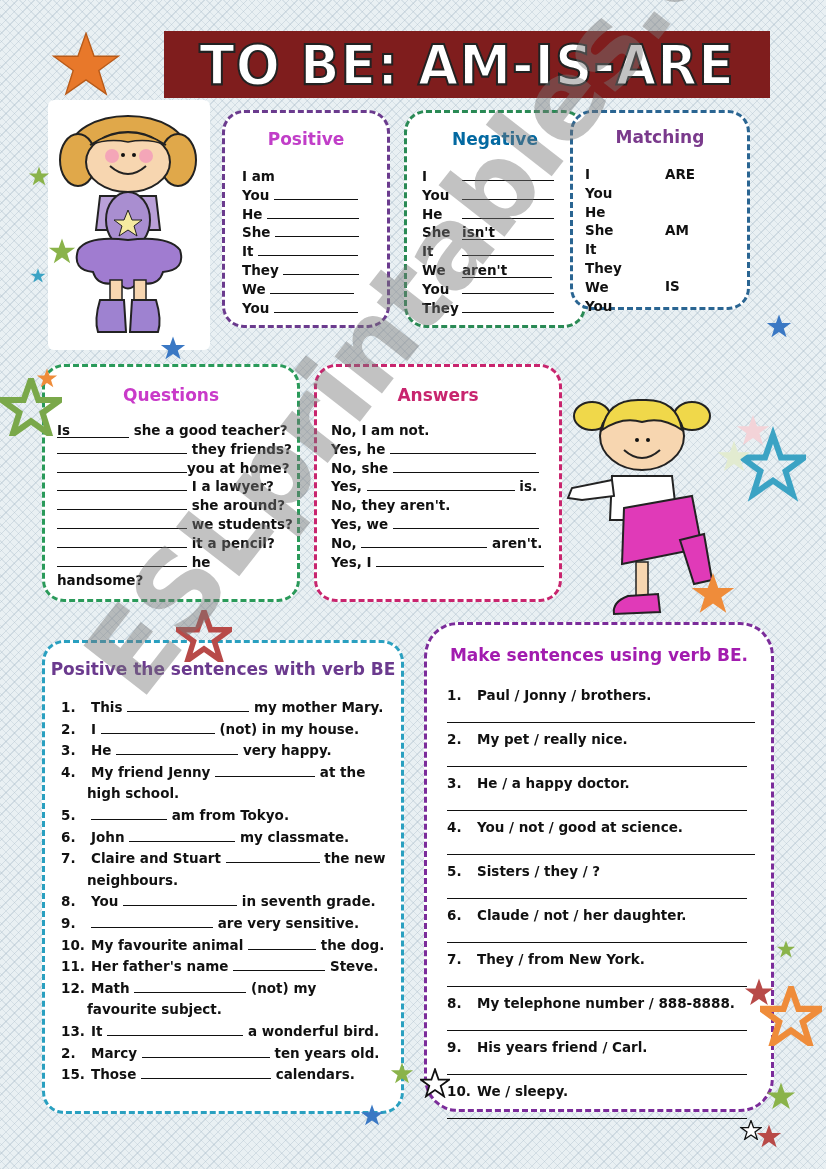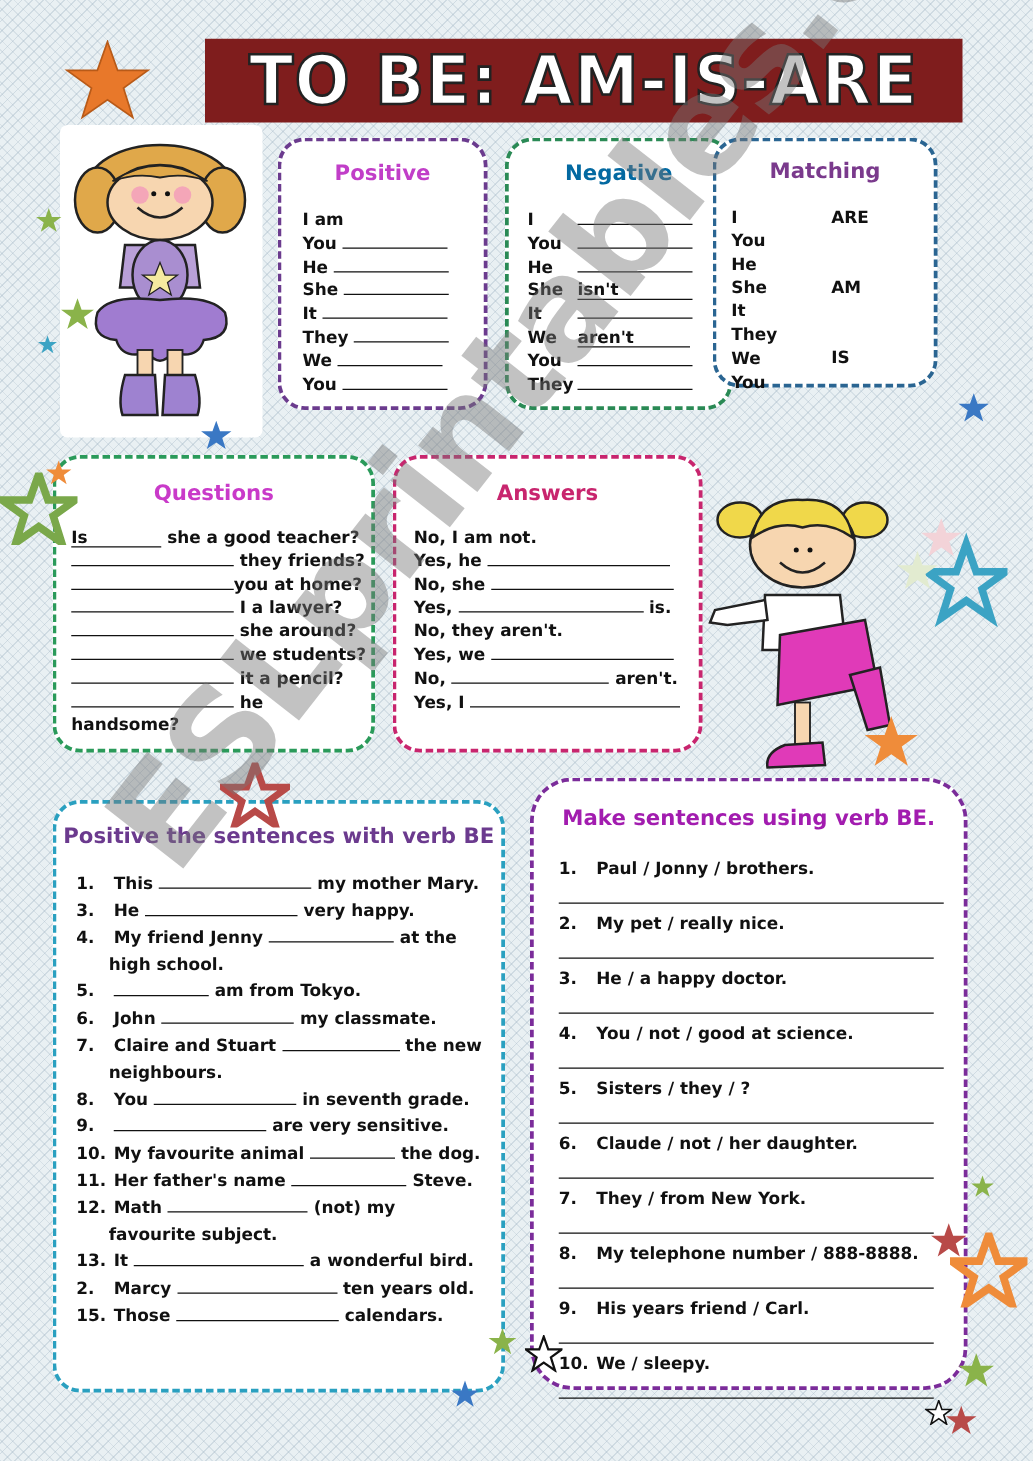--- a/index.html
+++ b/index.html
@@ -205,20 +205,21 @@
     <polygon points="50,2 62,36 98,36 69,57 80,92 50,71 20,92 31,57 2,36 38,36" fill="#ef8c3a"></polygon>
   </svg>
 <svg class="star" style="left:0px;top:378px" width="62" height="58" viewBox="0 0 100 95">
     <polygon points="50,2 62,36 98,36 69,57 80,92 50,71 20,92 31,57 2,36 38,36" fill="none" stroke="#7aa84a" stroke-width="10"></polygon>
   </svg>
 
 <div class="box" style="left:42px;top:640px;width:362px;height:474px;border-color:#2aa0c0;">
   <div class="box-title" style="color:#6b3a8e;margin-top:16px;">Positive the sentences with verb BE</div>
   <div class="numlist" style="margin:18px 0 0 16px;">
     <div class="row"><span class="num">1.</span><span>This</span> <span class="blank" style="width:122px"></span> <span>my mother Mary.</span></div>
+    <div class="row"><span class="num">2.</span><span>I</span> <span class="blank" style="width:114px"></span> <span>(not) in my house.</span></div>
     <div class="row"><span class="num">3.</span><span>He</span> <span class="blank" style="width:122px"></span> <span>very happy.</span></div>
     <div class="row"><span class="num">4.</span><span>My friend Jenny</span> <span class="blank" style="width:100px"></span> <span>at the</span></div>
     <div class="row" style="padding-left:26px">high school.</div>
     <div class="row"><span class="num">5.</span><span class="blank" style="width:76px"></span> <span>am from Tokyo.</span></div>
     <div class="row"><span class="num">6.</span><span>John</span> <span class="blank" style="width:106px"></span> <span>my classmate.</span></div>
     <div class="row"><span class="num">7.</span><span>Claire and Stuart</span> <span class="blank" style="width:94px"></span> <span>the new</span></div>
     <div class="row" style="padding-left:26px">neighbours.</div>
     <div class="row"><span class="num">8.</span><span>You</span> <span class="blank" style="width:114px"></span> <span>in seventh grade.</span></div>
     <div class="row"><span class="num">9.</span><span class="blank" style="width:122px"></span> <span>are very sensitive.</span></div>
     <div class="row"><span class="num">10.</span><span>My favourite animal</span> <span class="blank" style="width:68px"></span> <span>the dog.</span></div>

